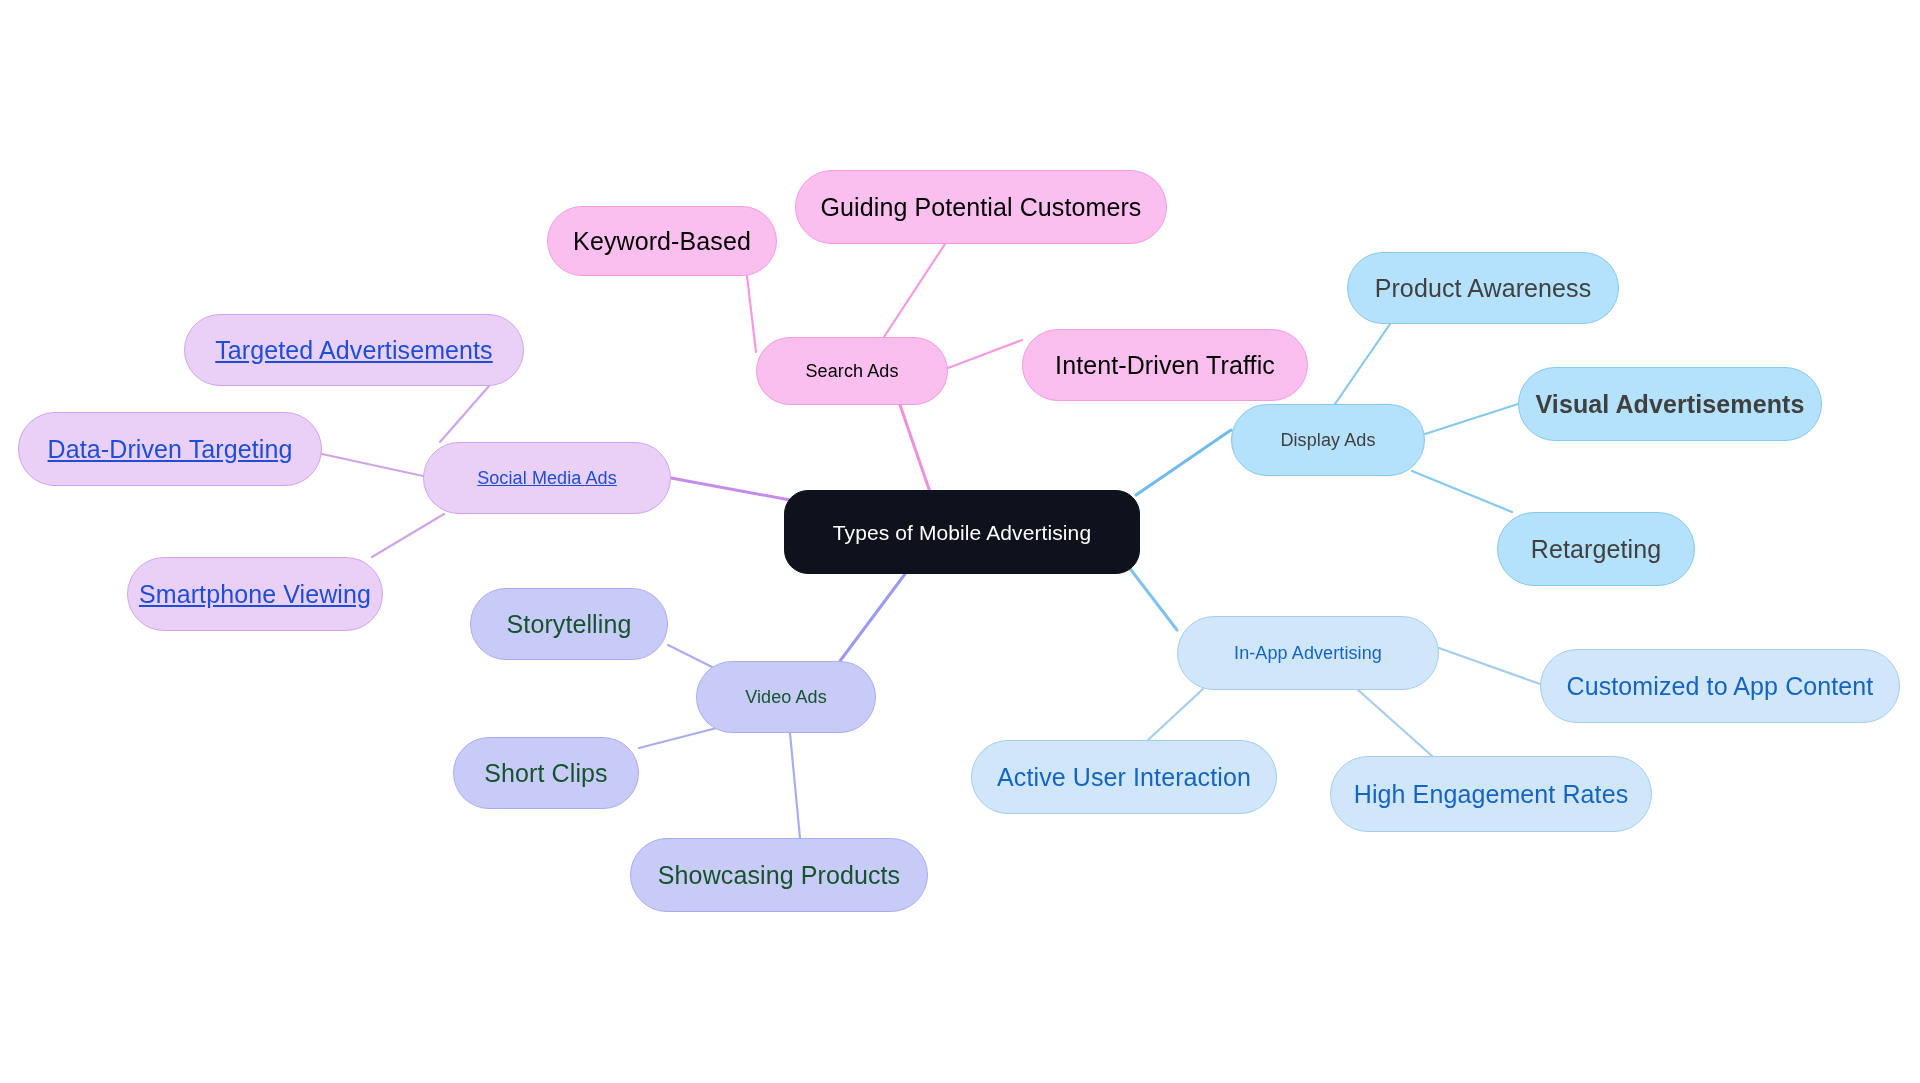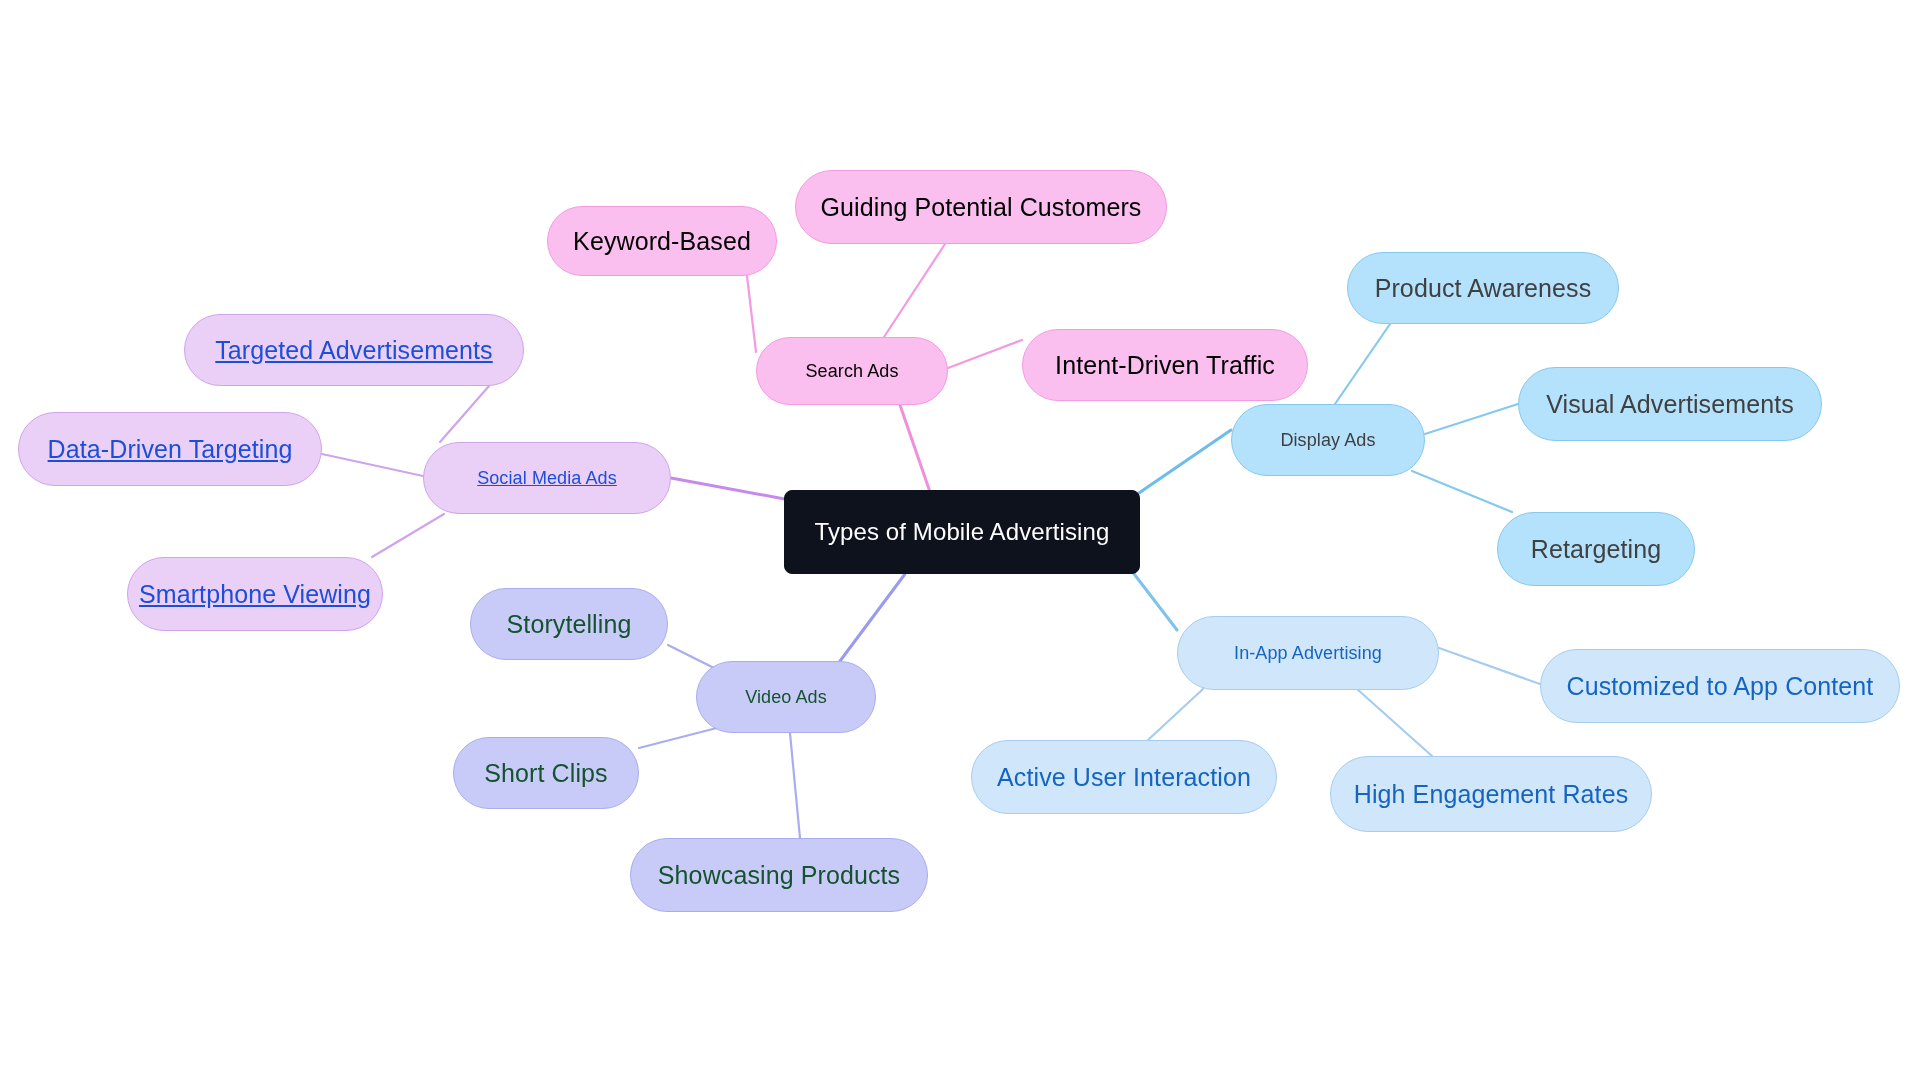--- a/index.html
+++ b/index.html
@@ -42,22 +42,22 @@
     letter-spacing: 0.1px;
   }
   .node-label {
     display: block;
     line-height: 1;
   }
   .node.root {
     background: #0d121c;
     border-color: #0d121c;
     color: #ffffff;
-    font-size: 24px;
-    border-radius: 8px;
+    font-size: 21px;
+    border-radius: 24px;
   }
   .node.branch {
     font-size: 18px;
   }
   .node.leaf {
     font-size: 25px;
   }
   
   .c-pink   { background:#fbbfef; border-color:#f49ae1; color:#000000; }
   
@@ -134,21 +134,21 @@
       </div>
       <div class="node leaf c-peri" style="left: 630px; top: 838px; width: 298px; height: 74px;">
         <span class="node-label">Showcasing Products</span>
       </div>
       <div class="node branch c-sky" style="left: 1231px; top: 404px; width: 194px; height: 72px;">
         <span class="node-label">Display Ads</span>
       </div>
       <div class="node leaf c-sky" style="left: 1347px; top: 252px; width: 272px; height: 72px;">
         <span class="node-label">Product Awareness</span>
       </div>
-      <div class="node leaf c-sky" style="left: 1518px; top: 367px; width: 304px; height: 74px;">
+      <div class="node leaf c-sky" style="left: 1518px; top: 367px; width: 304px; height: 74px; font-weight: bold;">
         <span class="node-label">Visual Advertisements</span>
       </div>
       <div class="node leaf c-sky" style="left: 1497px; top: 512px; width: 198px; height: 74px;">
         <span class="node-label">Retargeting</span>
       </div>
       <div class="node branch c-pale" style="left: 1177px; top: 616px; width: 262px; height: 74px;">
         <span class="node-label">In-App Advertising</span>
       </div>
       <div class="node leaf c-pale" style="left: 1540px; top: 649px; width: 360px; height: 74px;">
         <span class="node-label">Customized to App Content</span>

